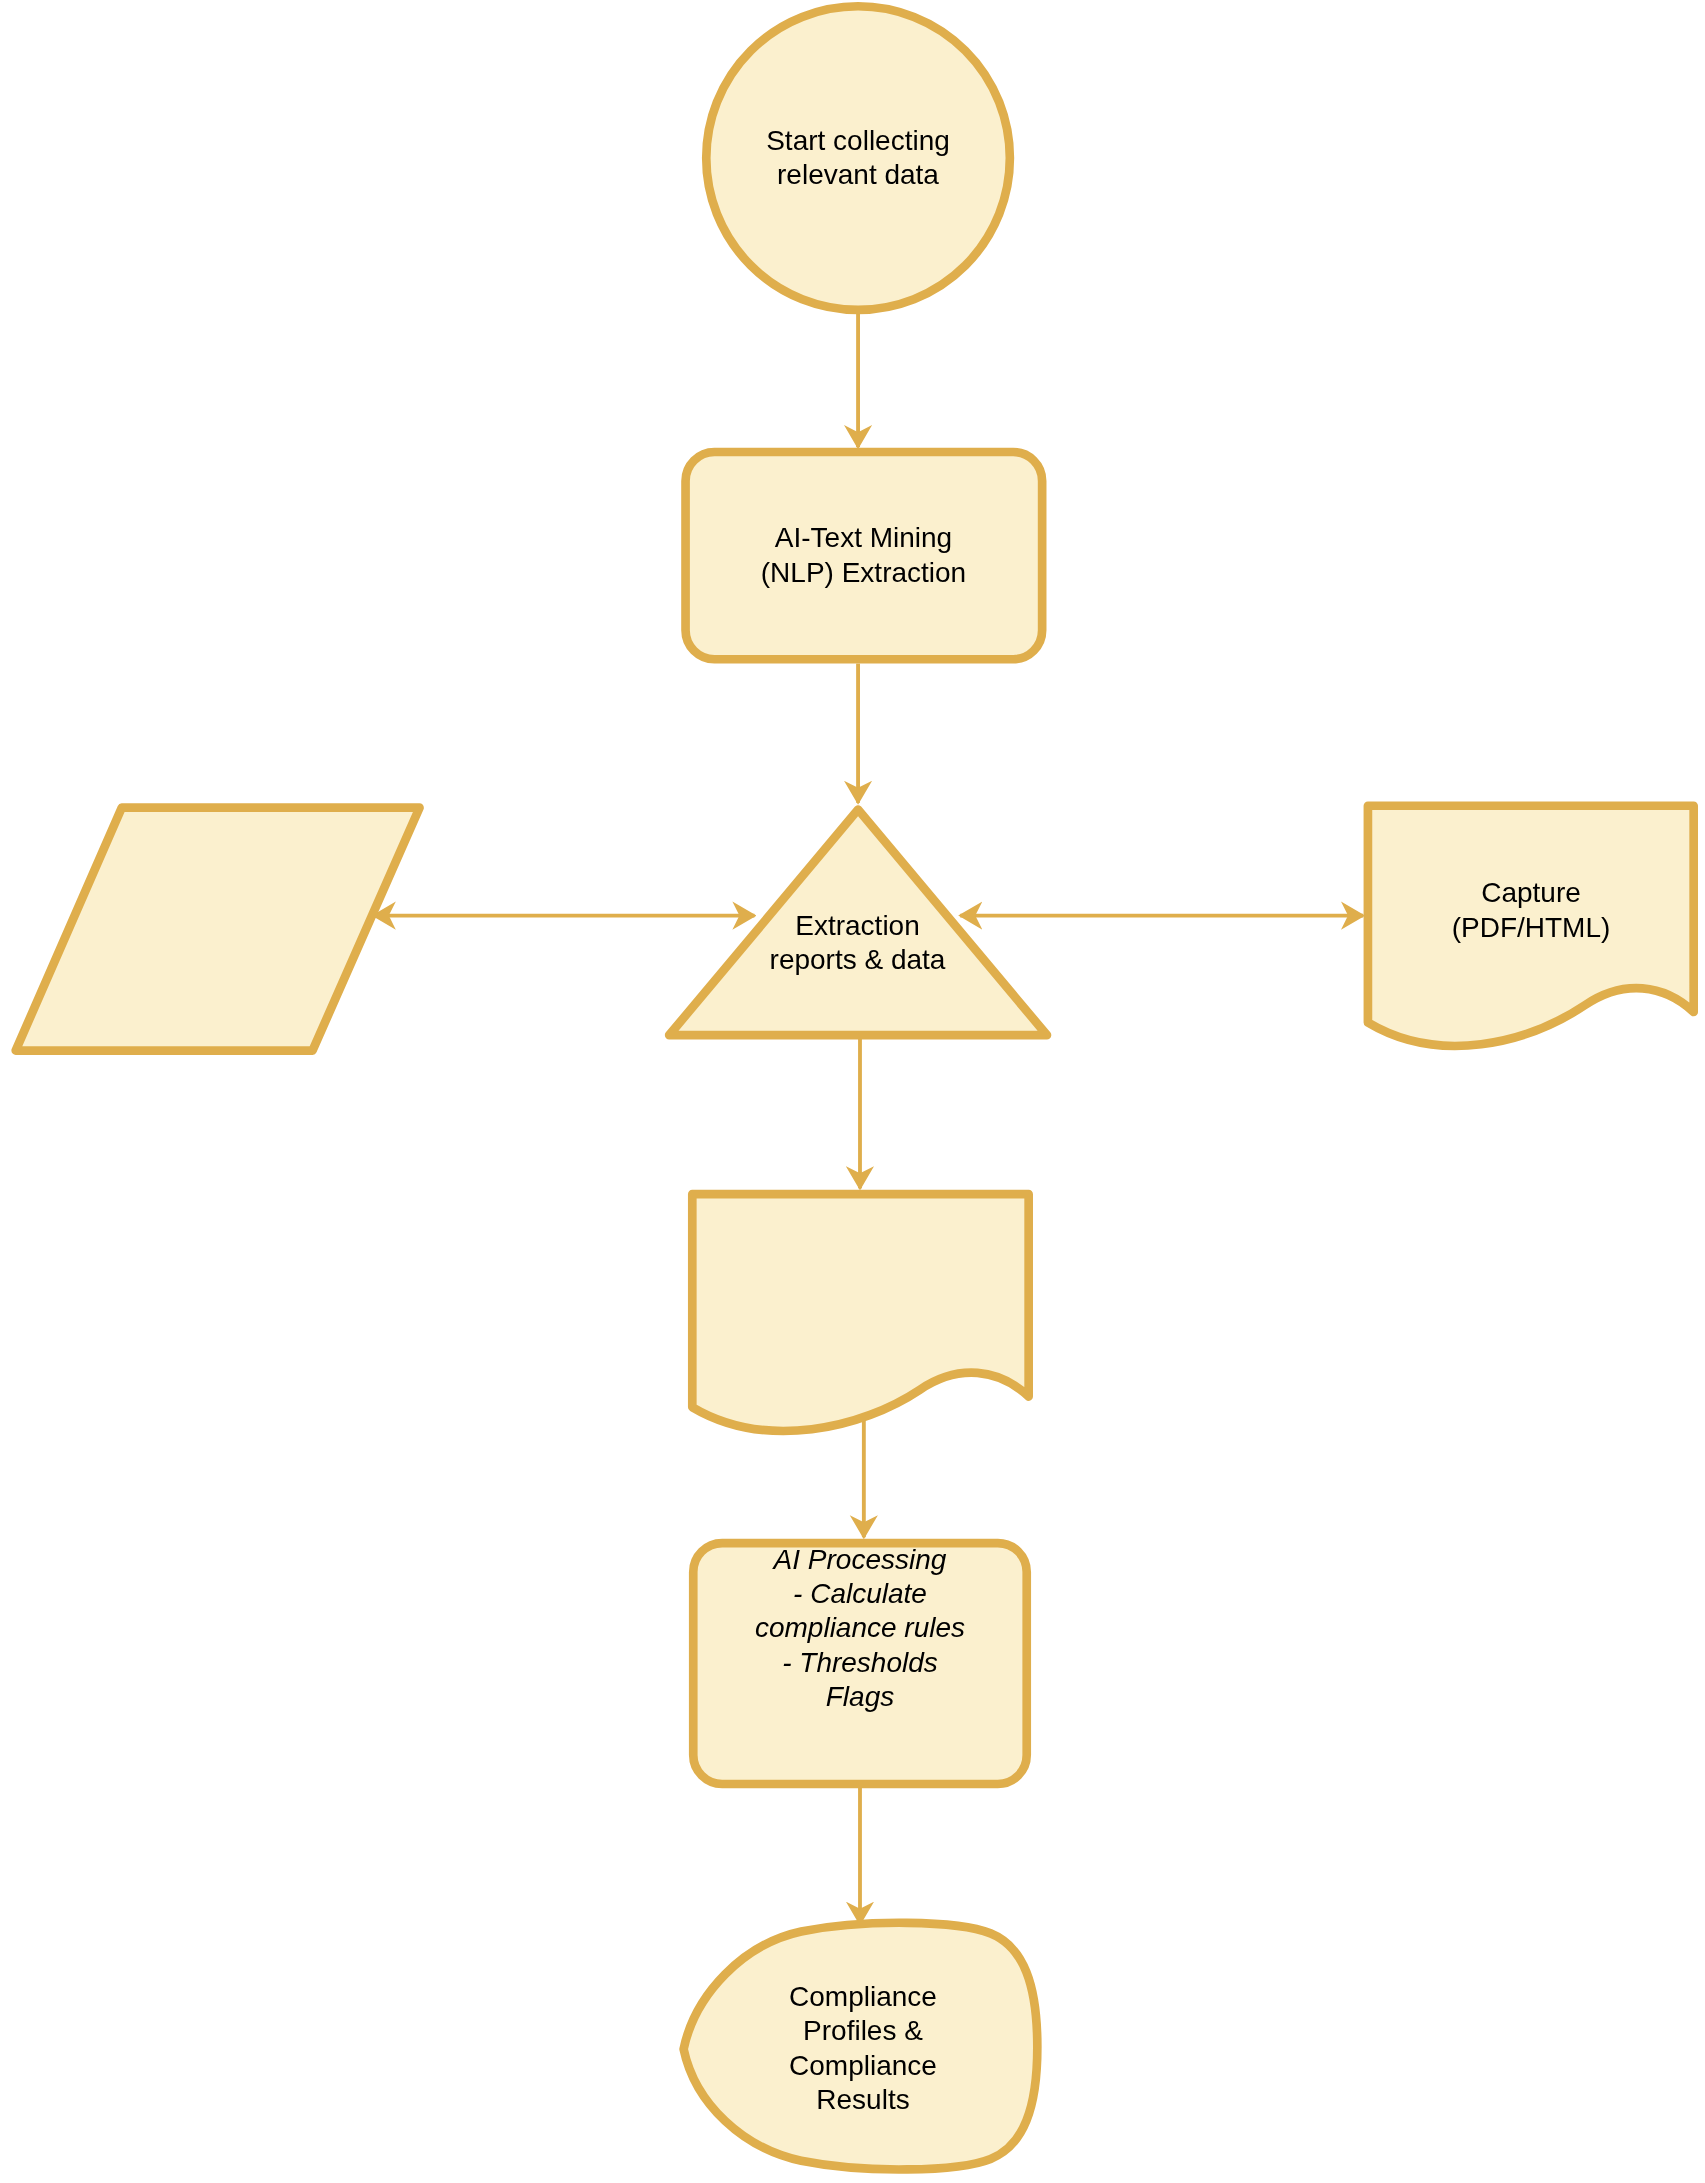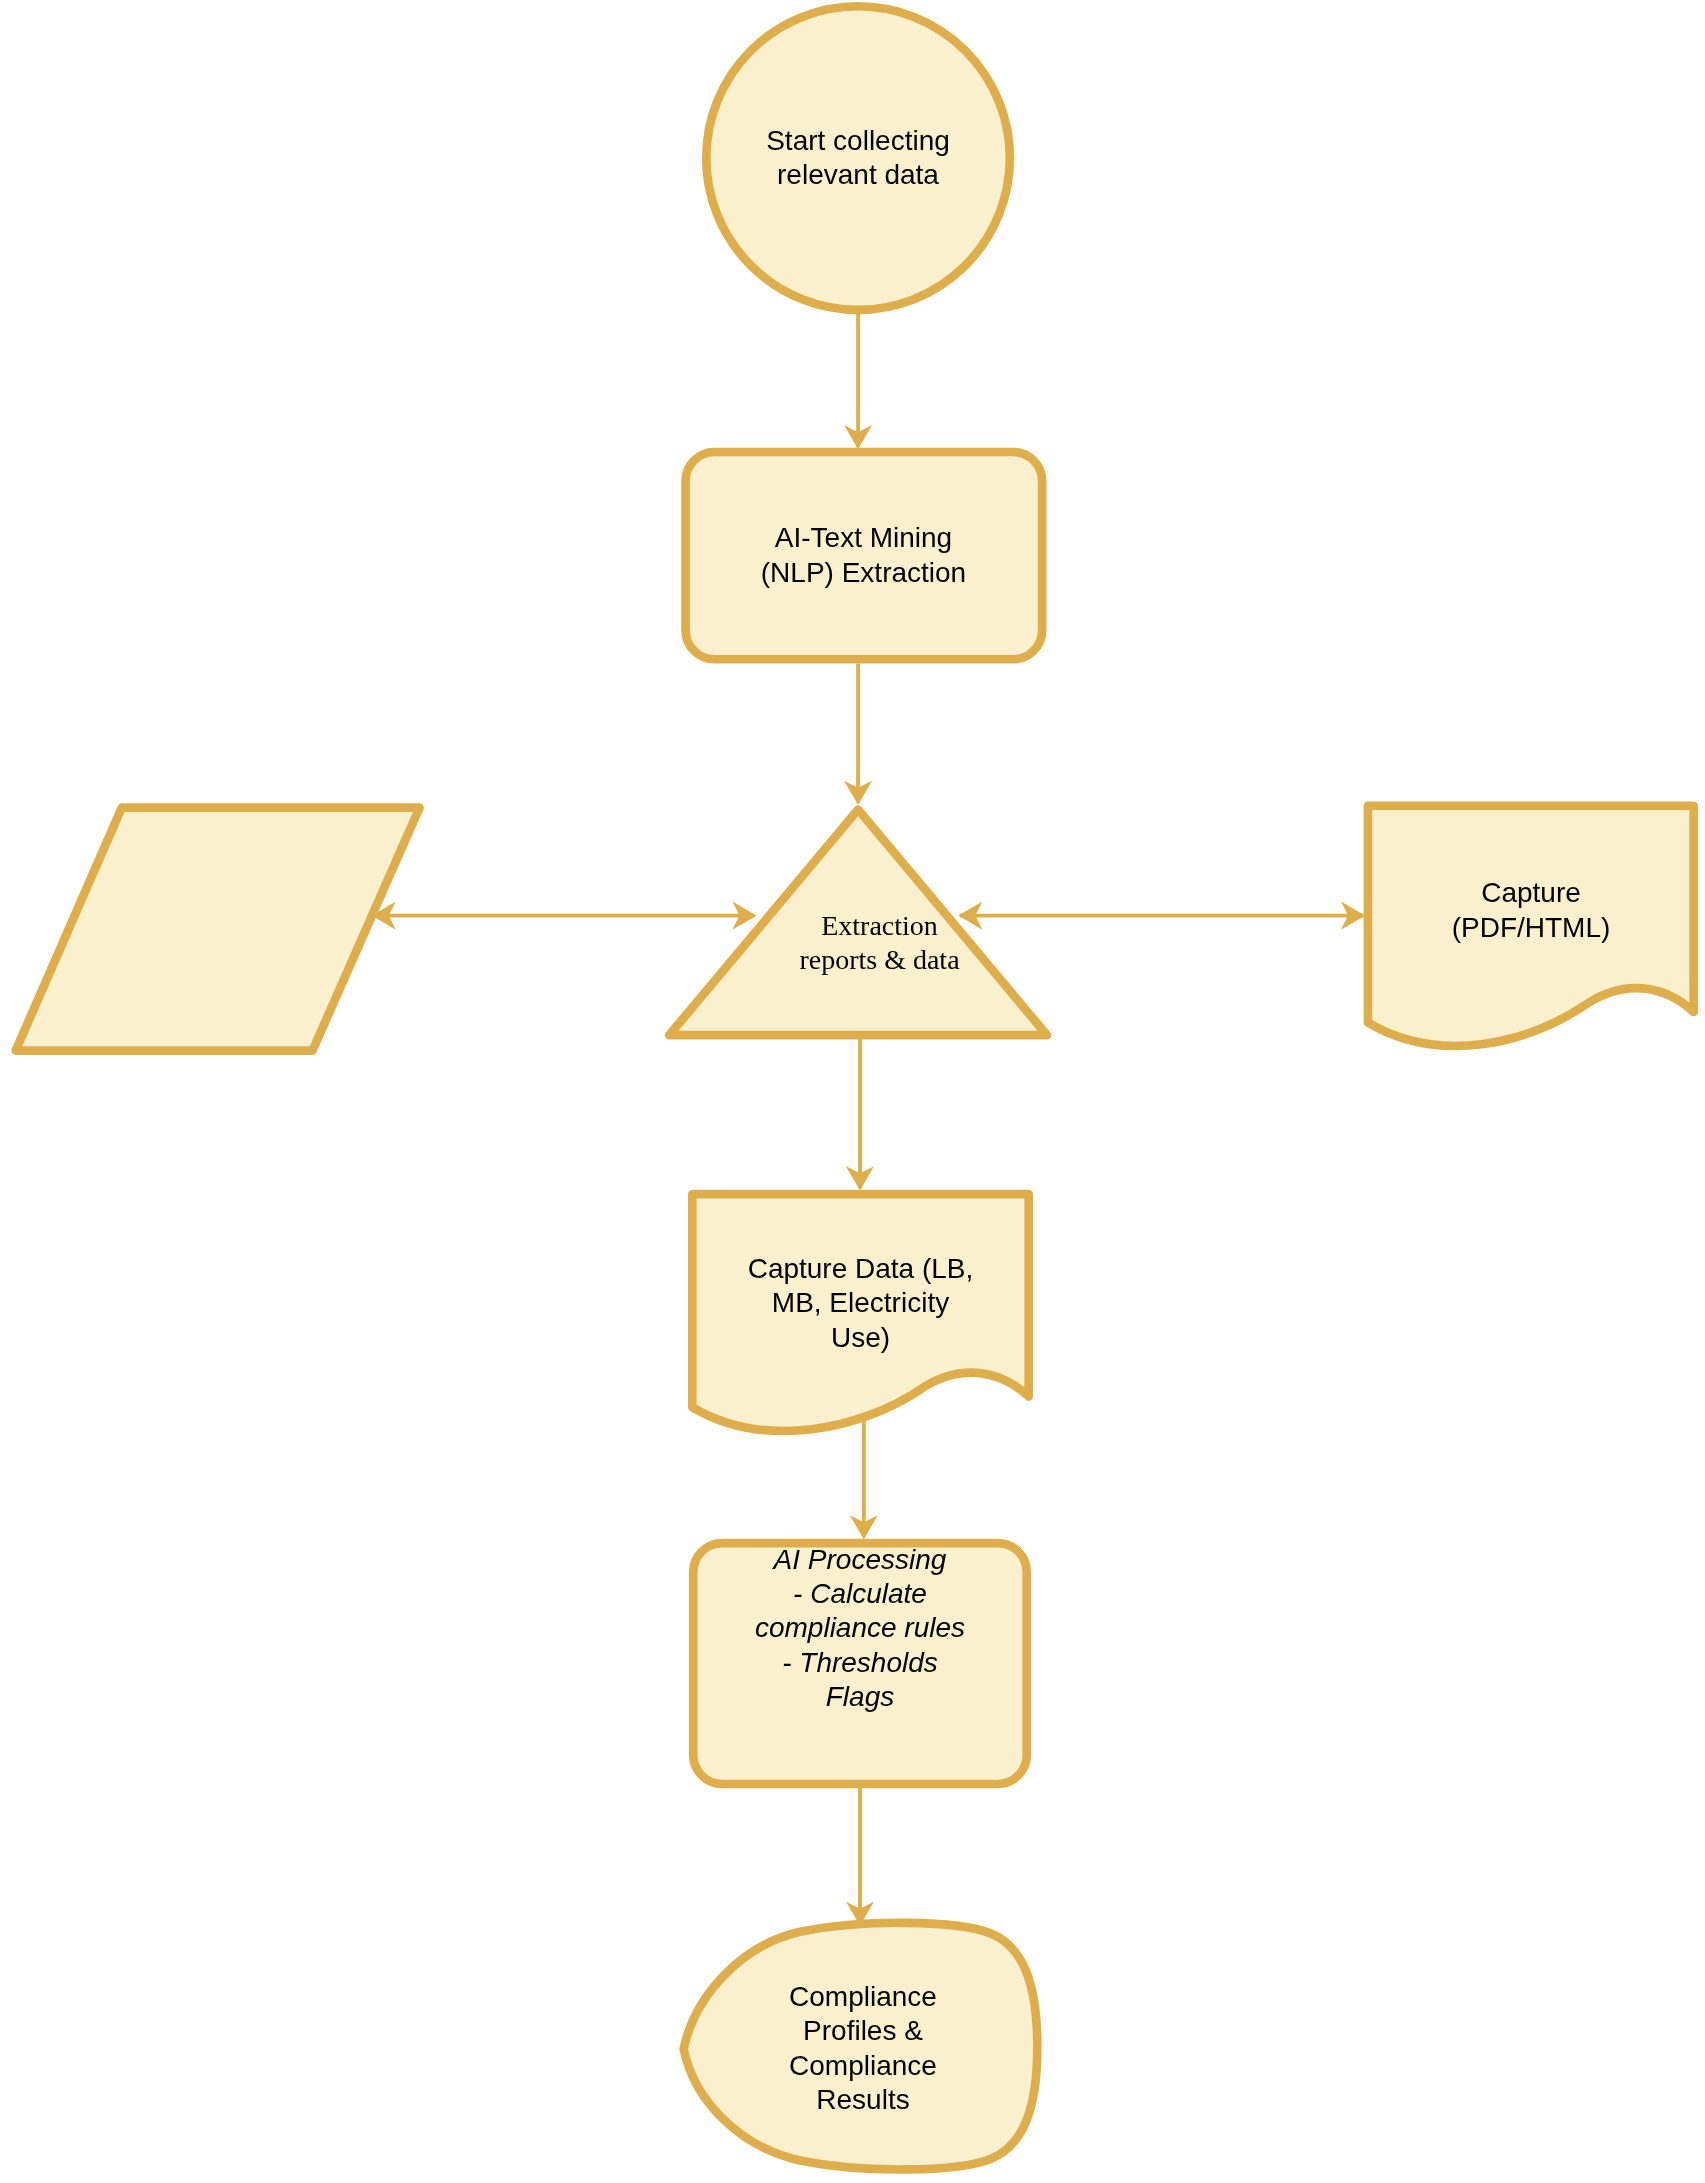--- a/index.html
+++ b/index.html
@@ -79,27 +79,24 @@
                            C2124,4040 2152,4120 2152,4248
                            C2152,4374 2124,4452 2055,4480
                            C1988,4507 1792,4510 1662,4484
                            C1542,4458 1442,4366 1418,4252 Z"></path>
   </svg>
 
   <div class="label" style="left:704px; top:3.9px;    width:308px; height:308px;">Start collecting
 relevant data</div>
   <div class="label" style="left:685px; top:452px;  width:357px; height:207px;">AI-Text Mining
 (NLP) Extraction</div>
-  <div class="label" style="left:711px; top:849px; width:337px; height:188px;font-family:Liberation Serif, serif;">Extraction
+  <div class="label" style="left:689px; top:849px; width:337px; height:188px;">Extraction
 reports &amp; data</div>
   <div class="label" style="left:1367px; top:802px; width:328px; height:217px;">Capture
 (PDF/HTML)</div>
-  <div class="label" style="left:692px; top:1194px; width:337px; height:219px;">Capture Data (LB,
-MB, Electricity
-Use)</div>
   <div class="label" style="left:693px; top:1508px; width:334px; height:241px;font-style:italic;">AI Processing
 - Calculate
 compliance rules
 - Thresholds
 Flags</div>
   <div class="label" style="left:704px; top:1933px; width:318px; height:231px;">Compliance
 Profiles &amp;
 Compliance
 Results</div>
 

